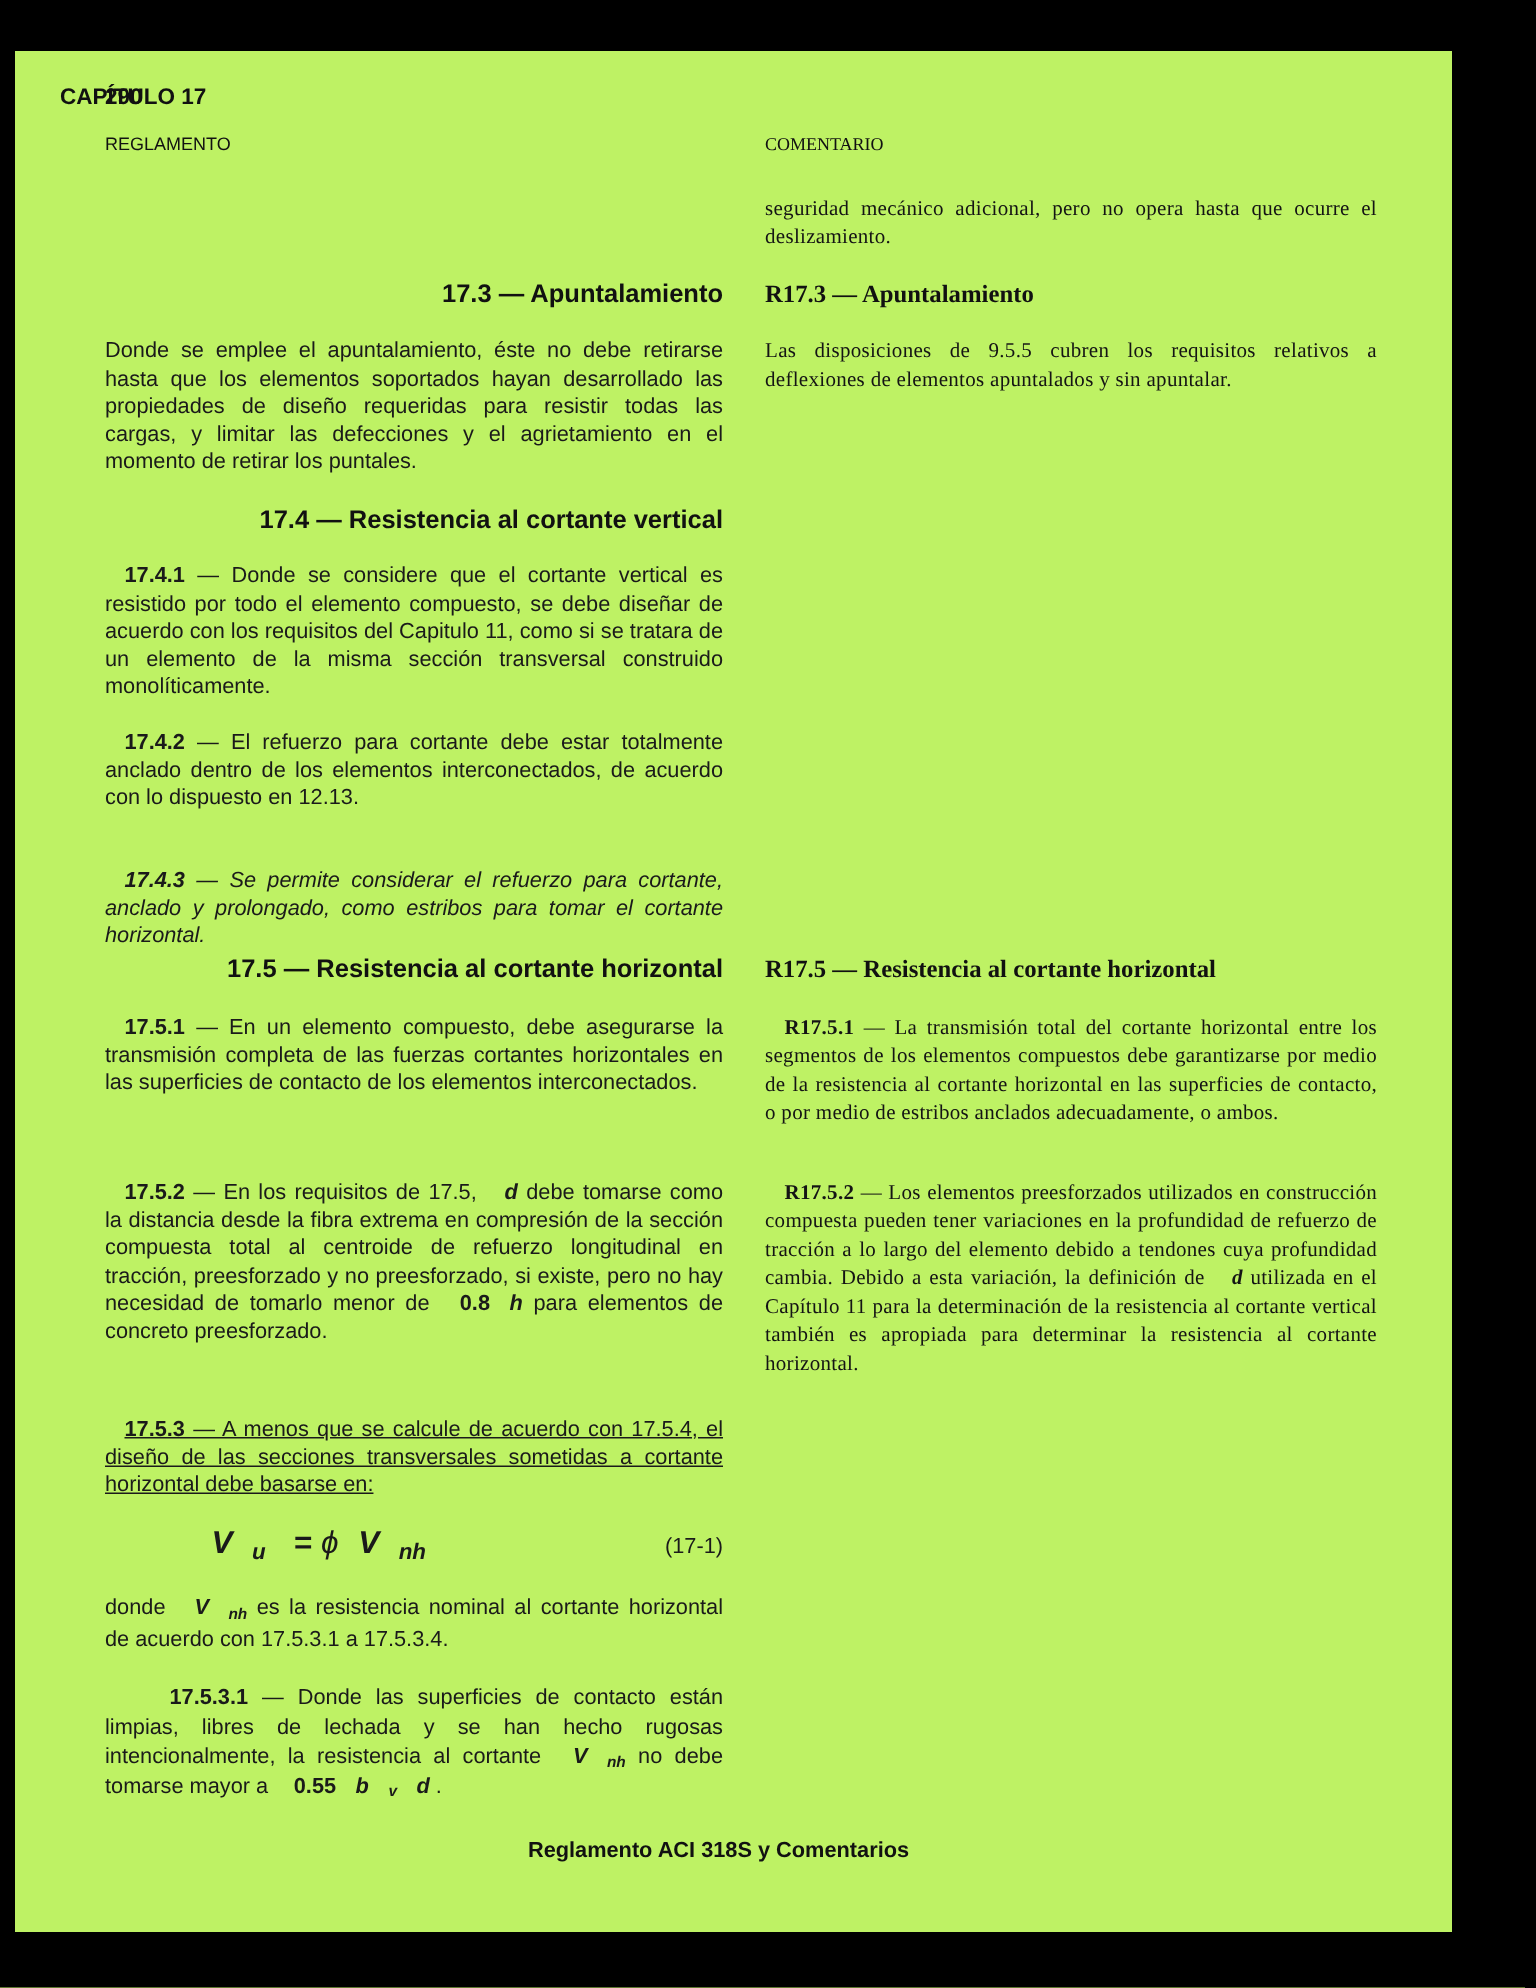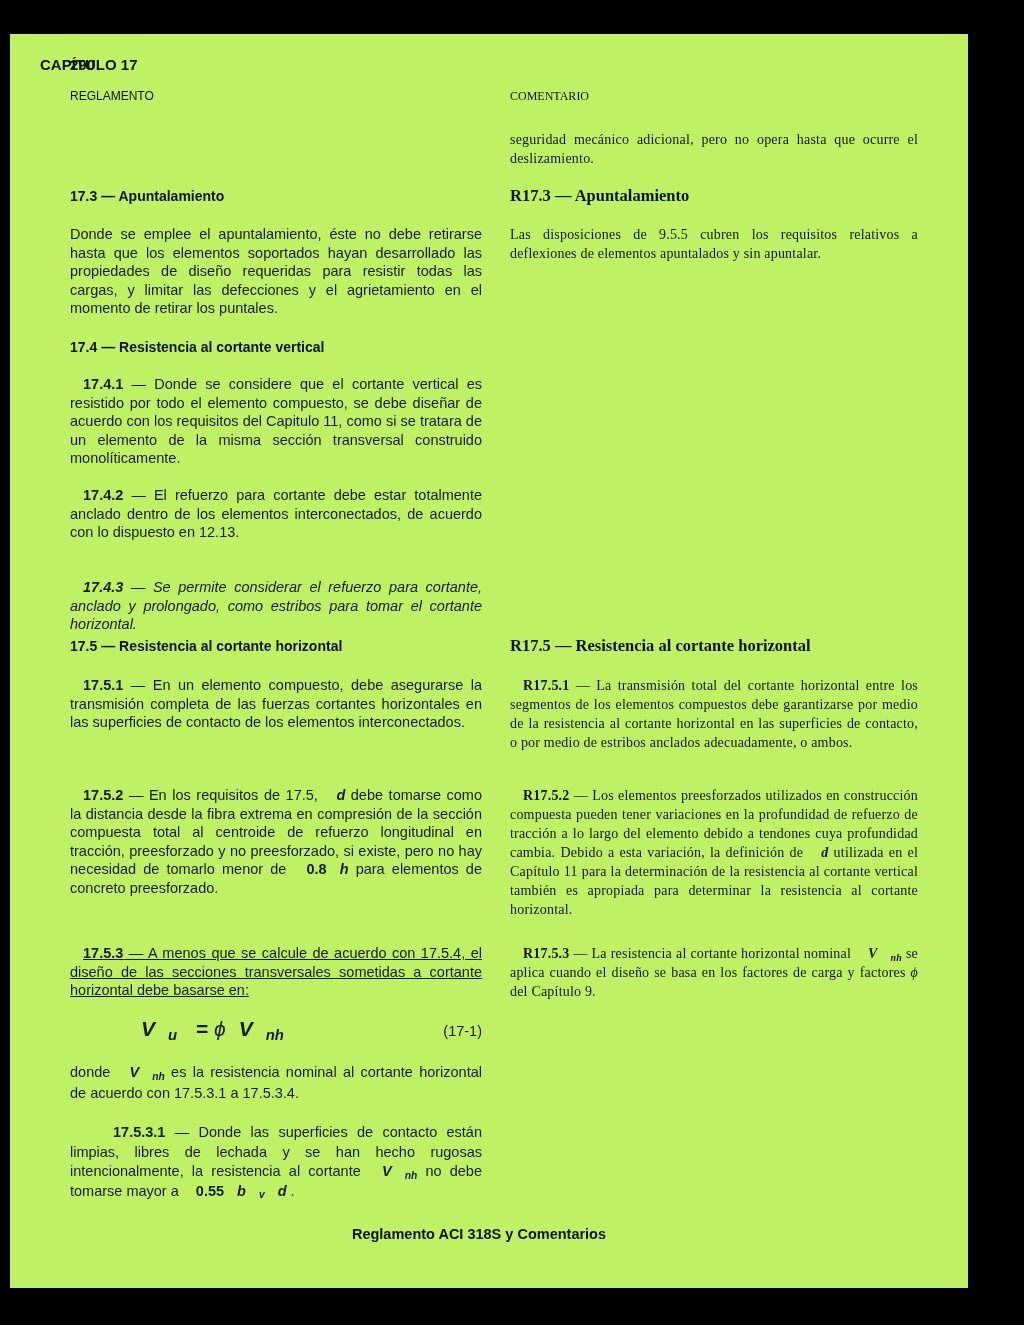--- a/index.html
+++ b/index.html
@@ -23,22 +23,22 @@
     text-align:justify;color:#1a1a1a;
   }
   
   .com{
     font-family:"Liberation Serif",serif;
     font-size:14px;line-height:19px;
     text-align:justify;color:#141414;letter-spacing:.2px;
   }
   .heading-reg{
     font-family:"Liberation Sans",sans-serif;
-    font-size:14px;font-weight:bold;color:#111;
-    text-align:left;line-height:20px;
+    font-size:17px;font-weight:bold;color:#111;
+    text-align:right;line-height:20px;
   }
   .heading-com{
     font-family:"Liberation Serif",serif;
     font-size:16.5px;font-weight:bold;color:#111;
     text-align:left;line-height:20px;
   }
   .pagehead{
     font-family:"Liberation Sans",sans-serif;
     font-size:15px;font-weight:bold;color:#111;
   }
@@ -86,21 +86,20 @@
   <div class="abs heading-reg lcol" style="top:602px;">17.5 — Resistencia al cortante horizontal</div>
   <div class="abs heading-com rcol" style="top:602px;">R17.5 — Resistencia al cortante horizontal</div>
 
   <div class="abs reg lcol" style="top:642px;"><span class="b">17.5.1</span><span> — En un elemento compuesto, debe asegurarse la transmisión completa de las fuerzas cortantes horizontales en las superficies de contacto de los elementos interconectados.</span></div>
   <div class="abs com rcol" style="top:642px;"><span class="b">R17.5.1</span><span> — La transmisión total del cortante horizontal entre los segmentos de los elementos compuestos debe garantizarse por medio de la resistencia al cortante horizontal en las superficies de contacto, o por medio de estribos anclados adecuadamente, o ambos.</span></div>
 
   <div class="abs reg lcol" style="top:752px;"><span class="b">17.5.2</span><span> — En los requisitos de 17.5, </span><span class="b i">d</span><span> debe tomarse como la distancia desde la fibra extrema en compresión de la sección compuesta total al centroide de refuerzo longitudinal en tracción, preesforzado y no preesforzado, si existe, pero no hay necesidad de tomarlo menor de </span><span class="b">0.8</span><span class="b i">h</span><span> para elementos de concreto preesforzado.</span></div>
   <div class="abs com rcol" style="top:752px;"><span class="b">R17.5.2</span><span> — Los elementos preesforzados utilizados en construcción compuesta pueden tener variaciones en la profundidad de refuerzo de tracción a lo largo del elemento debido a tendones cuya profundidad cambia. Debido a esta variación, la definición de </span><span class="b i">d</span><span> utilizada en el Capítulo 11 para la determinación de la resistencia al cortante vertical también es apropiada para determinar la resistencia al cortante horizontal.</span></div>
 
   <div class="abs reg lcol" style="top:910px;text-decoration:underline;"><span class="b">17.5.3</span><span> — A menos que se calcule de acuerdo con 17.5.4, el diseño de las secciones transversales sometidas a cortante horizontal debe basarse en:</span></div>
-  <div class="abs com rcol" style="top:910px;"><span class="b">R17.5.3</span><span> — La resistencia al cortante horizontal nominal </span><span class="b i">V</span><span class="b i sub">nh</span><span> se aplica cuando el diseño se basa en los factores de carga y factores </span><span class="i">ϕ</span><span> del Capítulo 9.</span></div>
 
   <div class="abs reg lcol eqrow" style="top:986px;">
     <span class="eqlhs"><span class="b i">V</span><span class="b i sub">u</span><span class="b"> = </span><span class="i">ϕ</span><span class="b i">V</span><span class="b i sub">nh</span></span>
     <span class="eqnum">(17-1)</span>
   </div>
 
   <div class="abs reg lcol" style="top:1028px;line-height:21px;"><span>donde </span><span class="b i">V</span><span class="b i sub">nh</span><span> es la resistencia nominal al cortante horizontal de acuerdo con 17.5.3.1 a 17.5.3.4.</span></div>
 
   <div class="abs reg lcol indent" style="top:1089px;line-height:19.5px;"><span class="b">17.5.3.1</span><span> — Donde las superficies de contacto están limpias, libres de lechada y se han hecho rugosas intencionalmente, la resistencia al cortante </span><span class="b i">V</span><span class="b i sub">nh</span><span> no debe tomarse mayor a </span><span class="b">0.55</span><span class="b i">b</span><span class="b i sub">v</span><span class="b i">d</span><span> .</span></div>
 

